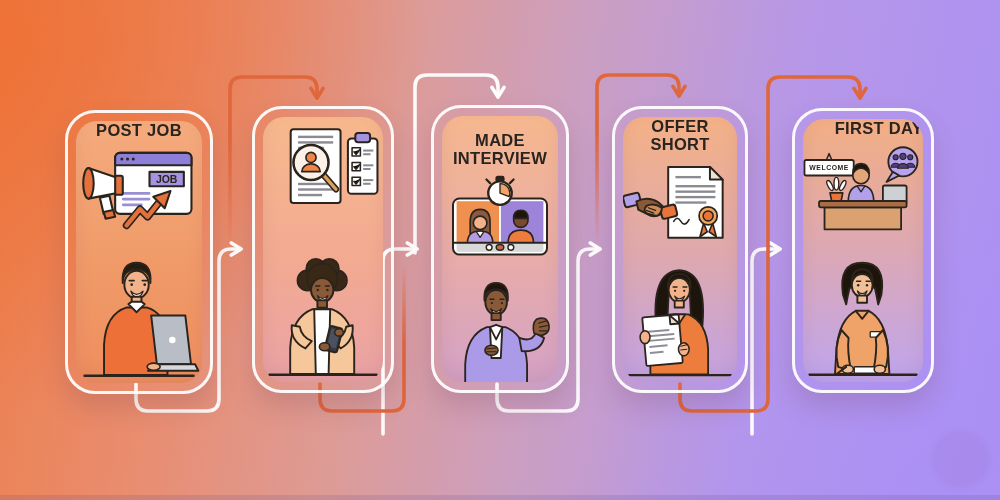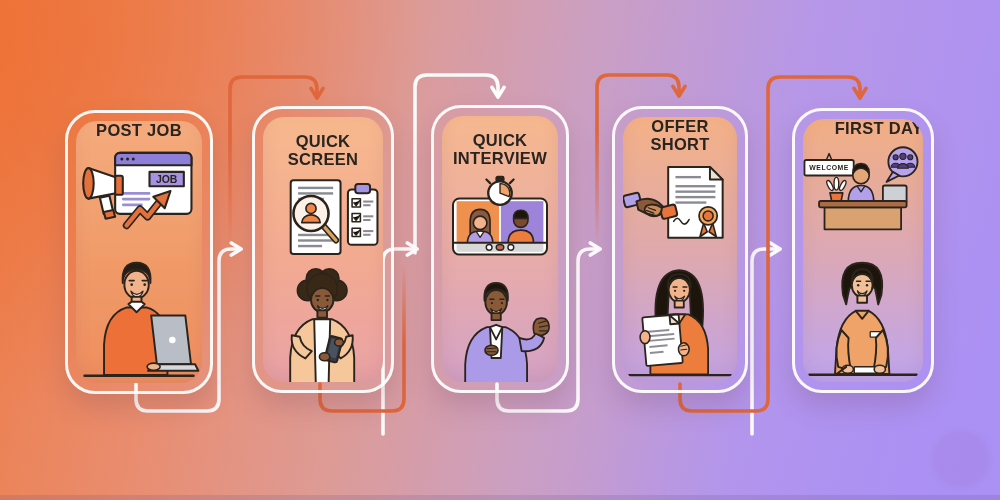--- a/index.html
+++ b/index.html
@@ -130,21 +130,20 @@
             <ellipse cx="93" cy="135" rx="8" ry="4.5" fill="#f2b38c" stroke-width="2"></ellipse>
             <line x1="8" y1="146" x2="142" y2="146" stroke-width="3"></line>
           </g>
         </svg>
       </div>
     </div>
   </div>
 
   <div class="card card2">
     <div class="inner">
-      <div class="title">QUICK SCREEN</div>
       <div class="iconwrap">
         <svg width="120" height="86" viewBox="0 0 130 92">
           <g stroke="#2b241d" stroke-width="2.2" stroke-linejoin="round" stroke-linecap="round">
             <g>
               <rect x="30" y="4" width="54" height="80" rx="3" fill="#ffffff"></rect>
               <g fill="#8a8a92" stroke="none">
                 <rect x="38" y="11" width="38" height="2.6"></rect>
                   <rect x="38" y="17" width="38" height="2.6"></rect>
                   <rect x="38" y="23" width="28" height="2.6"></rect>
                 <rect x="38" y="62" width="38" height="2.6"></rect>
@@ -212,21 +211,21 @@
             <ellipse cx="95" cy="93" rx="5.5" ry="4.5" fill="#8a5a38" stroke-width="2"></ellipse>
             <line x1="8" y1="146" x2="142" y2="146" stroke-width="3"></line>
           </g>
         </svg>
       </div>
     </div>
   </div>
 
   <div class="card card3">
     <div class="inner">
-      <div class="title">QUICK INTERVIEW</div>
+      <div class="title">MADE INTERVIEW</div>
       <div class="iconwrap">
         <svg width="120" height="94" viewBox="0 0 132 104">
           <g stroke="#2b241d" stroke-width="2.2" stroke-linejoin="round" stroke-linecap="round">
             <g>
               <rect x="14" y="26" width="104" height="62" rx="7" fill="#ffffff"></rect>
               <rect x="18" y="29" width="47" height="46" fill="#f0904e" stroke="none"></rect>
               <rect x="67" y="29" width="47" height="46" fill="#9d83da" stroke="none"></rect>
               <g>
                 <path d="M33,75 L33,52 Q33,38 44,38 Q55,38 55,52 L55,75 Z" fill="#8a5a40" stroke-width="1.8"></path>
                 <circle cx="44" cy="53" r="7.5" fill="#f2b38c" stroke-width="1.8"></circle>

